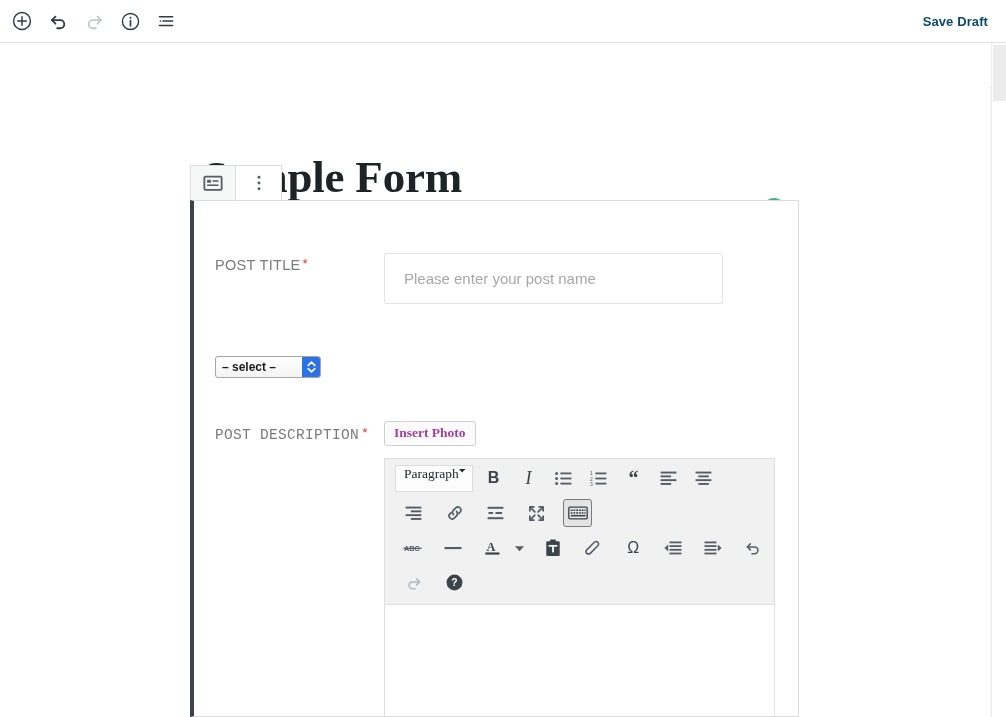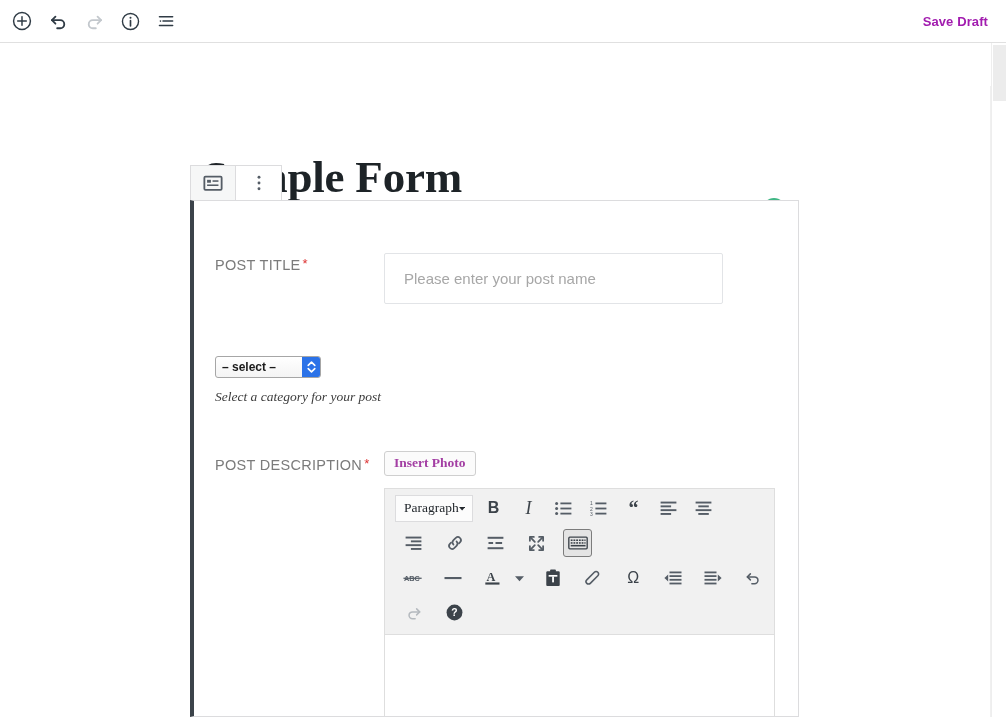--- a/index.html
+++ b/index.html
@@ -45,21 +45,21 @@
     padding: 0;
   }
   .tb-btn svg { display: block; }
   .topbar-right {
     margin-left: auto;
     padding-right: 16px;
     display: flex;
     align-items: center;
   }
   .save-draft {
-    color: #a21caf;
+    color: #0c4a6e;
     font-size: 13px;
     font-weight: bold;
     font-family: "Liberation Sans", sans-serif;
     background: none;
     border: none;
     cursor: pointer;
     letter-spacing: 0.1px;
     padding: 4px 2px;
   }
 
@@ -279,21 +279,20 @@
     font-size: 17px;
     line-height: 1;
     color: #3c434a;
   }
   .style-select {
     width: 78px;
     height: 27px;
     border: 1px solid #dcdcde;
     background: #fcfcfc;
     display: flex;
-    align-items: center;
     justify-content: space-between;
     padding: 0 7px 0 8px;
     margin: 0 3px 0 6px;
     cursor: pointer;
   }
   .style-select-label {
     font-family: "Liberation Serif", serif;
     font-size: 13.5px;
     color: #23282d;
   }
@@ -438,26 +437,25 @@
           <div class="field-ctrl">
             <div class="select-wrap">
               <div class="select-box">– select –</div>
               <div class="select-arrow">
                 <svg width="11" height="16" viewBox="0 0 11 16" fill="none" stroke="#ffffff" stroke-width="1.6" stroke-linecap="round" stroke-linejoin="round">
                   <path d="M2.2 6.4 L5.5 3.1 L8.8 6.4"></path>
                   <path d="M2.2 9.6 L5.5 12.9 L8.8 9.6"></path>
                 </svg>
               </div>
             </div>
-            <div class="helper-text">Select a category for your post</div>
           </div>
         </div>
 
         <div class="field-row">
-          <div class="field-label" style="padding-top:6px;">
+          <div class="field-label" style="padding-top:6px;font-family:Liberation Mono, monospace;">
             <span>POST DESCRIPTION</span><span class="req">*</span>
           </div>
           <div class="field-ctrl">
 
             <button class="insert-photo-btn">Insert Photo</button>
 
             
             <div class="editor">
               <div class="editor-toolbar">
 

